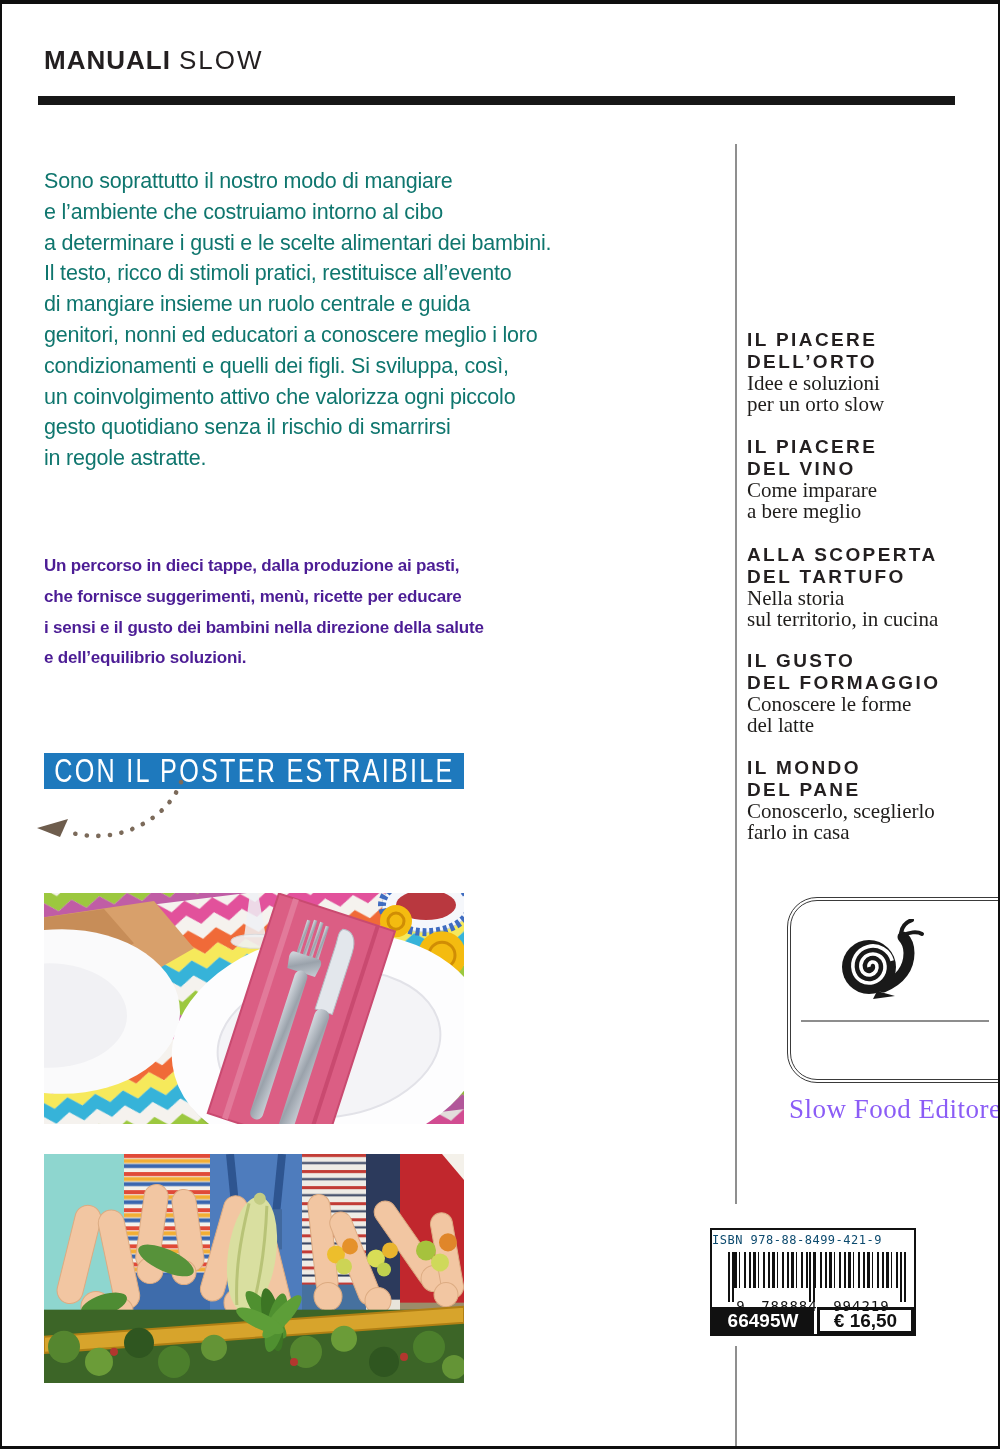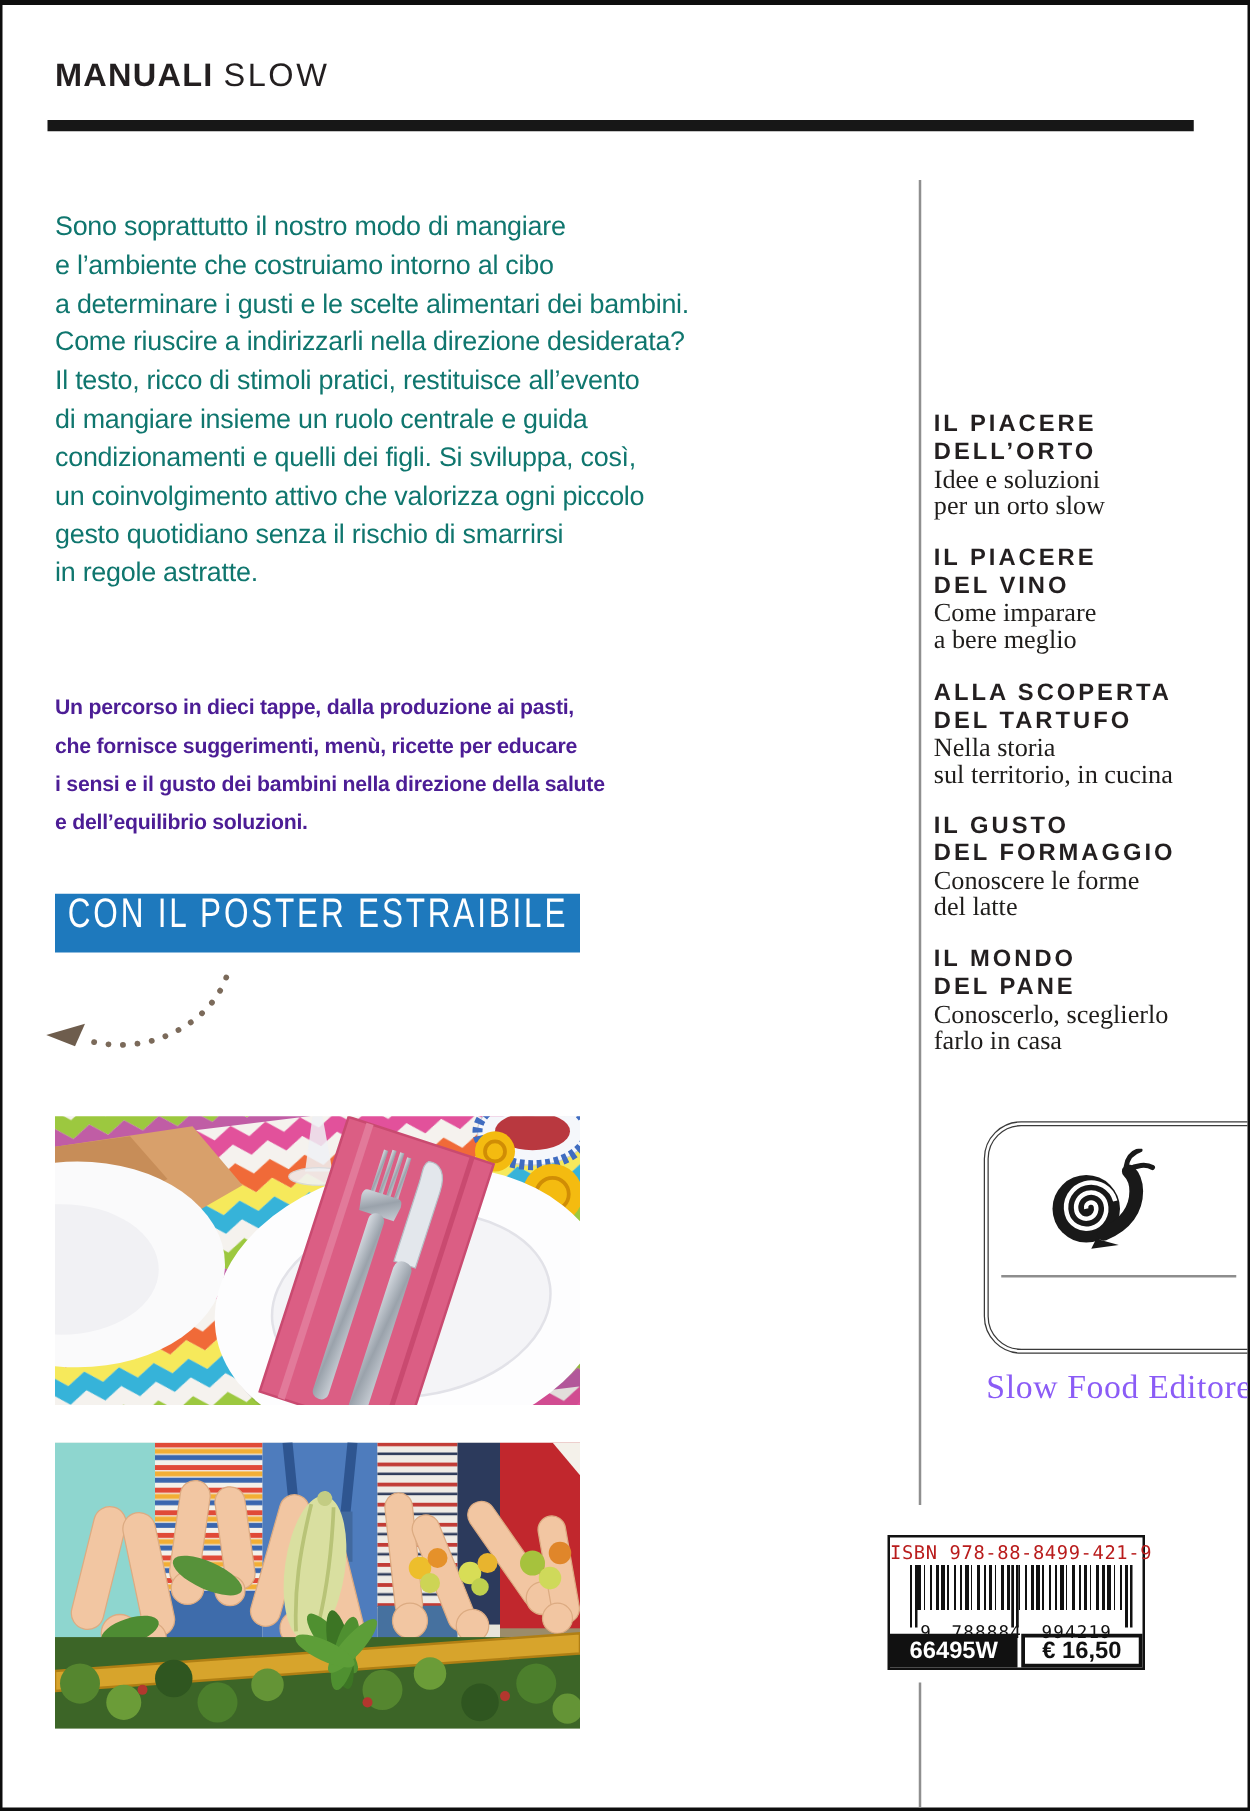--- a/index.html
+++ b/index.html
@@ -15,22 +15,22 @@
   .brand{left:42px; top:41px; font-size:26px; color:#231f20; white-space:nowrap;}
   .brand .b{font-weight:800; letter-spacing:1px;}
   .brand .l{font-weight:400; letter-spacing:2px; margin-left:8px;}
   .rule{left:36px; top:92px; width:917px; height:9px; background:#171717;}
   
   .intro{left:42px; top:162px; font-size:21.5px; line-height:30.8px;
          letter-spacing:-0.2px; color:#0f766e; white-space:nowrap;}
   .highlight{left:42px; top:547px; font-size:17px; line-height:30.8px;
          letter-spacing:-0.2px; font-weight:700; color:#4c1d95; white-space:nowrap;}
   
-  .banner{left:42px; top:711px; width:420px; height:47px; background:#1e79bd;
-          display:flex; align-items:flex-start; justify-content:center;}
+  .banner{left:42px; top:749px; width:420px; height:36px; background:#1e79bd;
+          display:flex; align-items:center; justify-content:center;}
   .banner span{color:#fff; font-size:28px; letter-spacing:2.5px; font-weight:400;
           transform:scaleY(1.18) scaleX(0.9); white-space:nowrap;}
   .arrow-svg{left:33px; top:772px; width:160px; height:72px;}
   
   .photo1{left:42px; top:889px; width:420px; height:231px;}
   .photo2{left:42px; top:1150px; width:420px; height:229px;}
   
   .divider{left:733px; width:2px; background:#8f8f8f;}
   .div1{top:140px; height:1060px;}
   .div2{top:1342px; height:104px;}
@@ -47,22 +47,22 @@
           border:4px double #3a3a3a; border-radius:30px; box-sizing:border-box;}
   .snail-svg{left:815px; top:915px; width:130px; height:92px;}
   .logo-line{left:799px; top:1016px; width:188px; height:2px; background:#8d8d8d;}
   .publisher-name{left:787px; top:1090px; width:212px; text-align:center;
           font-family:"Liberation Serif", serif; font-size:27px;
           letter-spacing:0.5px; color:#8b5cf6; white-space:nowrap;}
   
   .barcode-box{left:708px; top:1224px; width:206px; height:108px;
           border:2px solid #111; box-sizing:border-box; background:#fff;}
   .isbn{position:absolute; top:3px; left:0; right:0; 
-          font-family:"DejaVu Sans Mono", monospace; font-size:15px;
-          letter-spacing:0.5px; color:#b91c1c; white-space:nowrap;}
+          font-family:"DejaVu Sans Mono", monospace; font-size:12px;
+          letter-spacing:0.5px; color:#0c4a6e; white-space:nowrap;}
   .bars{position:absolute; left:18px; right:10px; top:22px; height:36px;
           background:repeating-linear-gradient(90deg,
             #111 0 2px, #fff 2px 4px, #111 4px 7px, #fff 7px 9px,
             #111 9px 10px, #fff 10px 14px, #111 14px 16px, #fff 16px 19px);}
   .guard{position:absolute; top:22px; width:6px; height:50px;
           background:linear-gradient(90deg,#111 0 2px,#fff 2px 4px,#111 4px 6px);}
   .g1{left:16px;} .g2{left:97px;} .g3{right:8px;}
   .digits{position:absolute; top:68px; left:0; right:0; text-align:center;
           font-family:"DejaVu Sans Mono", monospace; font-size:14px;
           letter-spacing:1px; word-spacing:6px; color:#111; background:transparent;
@@ -81,23 +81,23 @@
 
   <div class="abs brand">
     <span class="b">MANUALI</span><span class="l">SLOW</span>
   </div>
   <div class="abs rule"></div>
 
   <div class="abs intro">
     <div>Sono soprattutto il nostro modo di mangiare</div>
     <div>e l’ambiente che costruiamo intorno al cibo</div>
     <div>a determinare i gusti e le scelte alimentari dei bambini.</div>
-    <div>Come riuscire a indirizzarli nella direzione desiderata?</div>
     <div>Il testo, ricco di stimoli pratici, restituisce all’evento</div>
     <div>di mangiare insieme un ruolo centrale e guida</div>
+    <div>genitori, nonni ed educatori a conoscere meglio i loro</div>
     <div>condizionamenti e quelli dei figli. Si sviluppa, così,</div>
     <div>un coinvolgimento attivo che valorizza ogni piccolo</div>
     <div>gesto quotidiano senza il rischio di smarrirsi</div>
     <div>in regole astratte.</div>
   </div>
 
   <div class="abs highlight">
     <div>Un percorso in dieci tappe, dalla produzione ai pasti,</div>
     <div>che fornisce suggerimenti, menù, ricette per educare</div>
     <div>i sensi e il gusto dei bambini nella direzione della salute</div>

